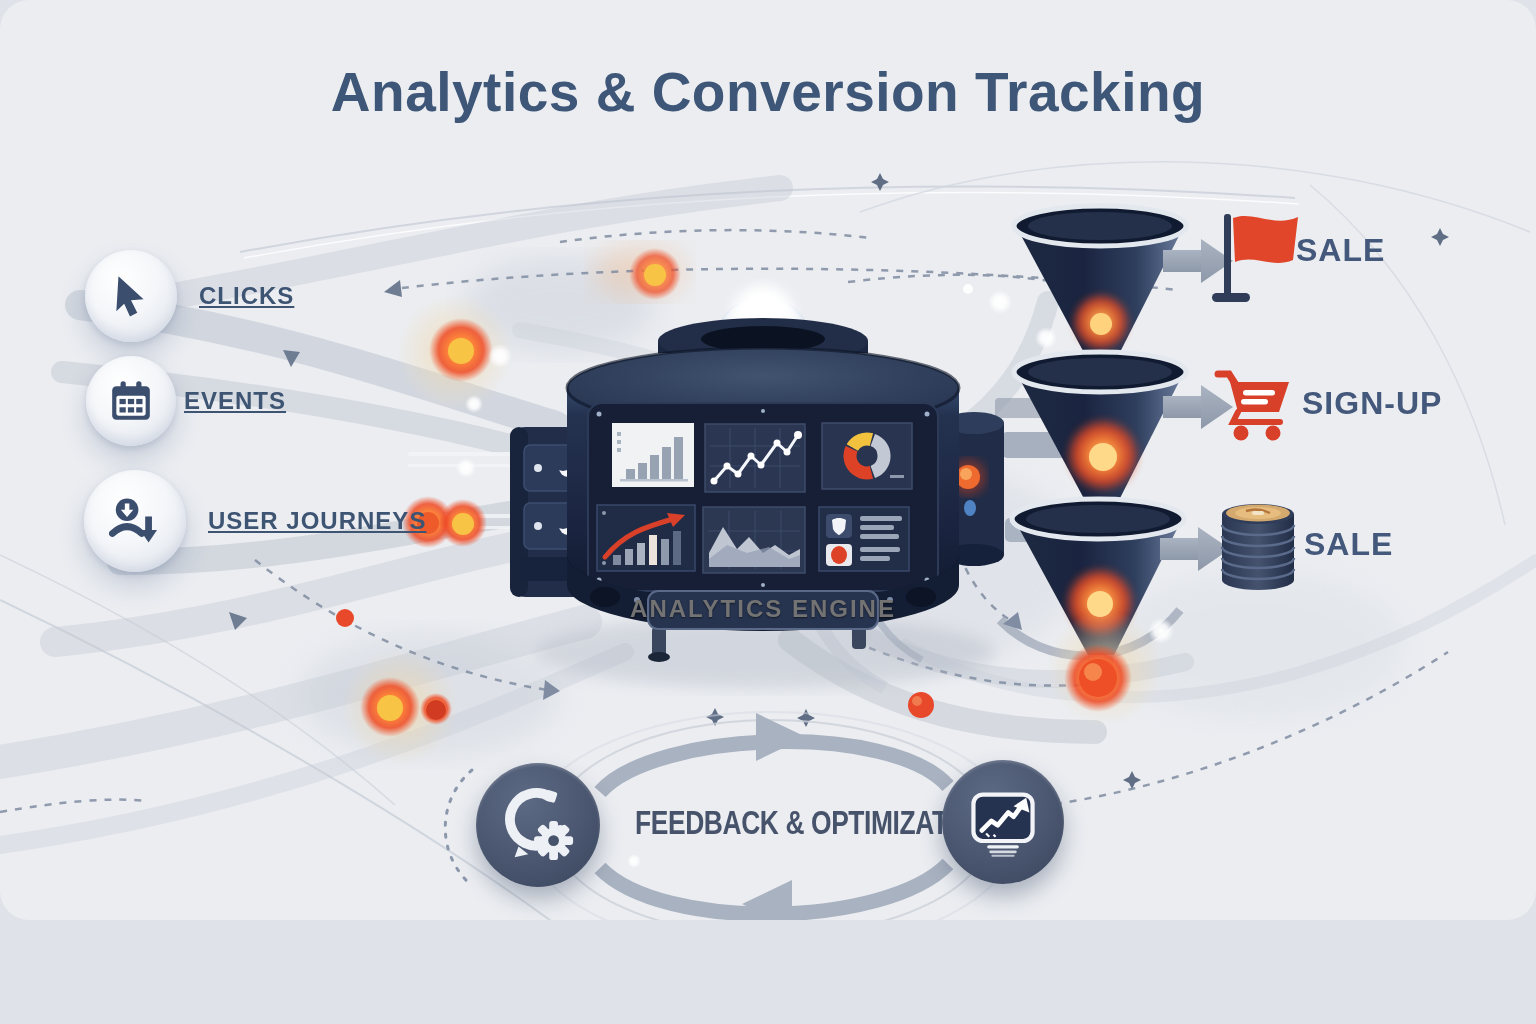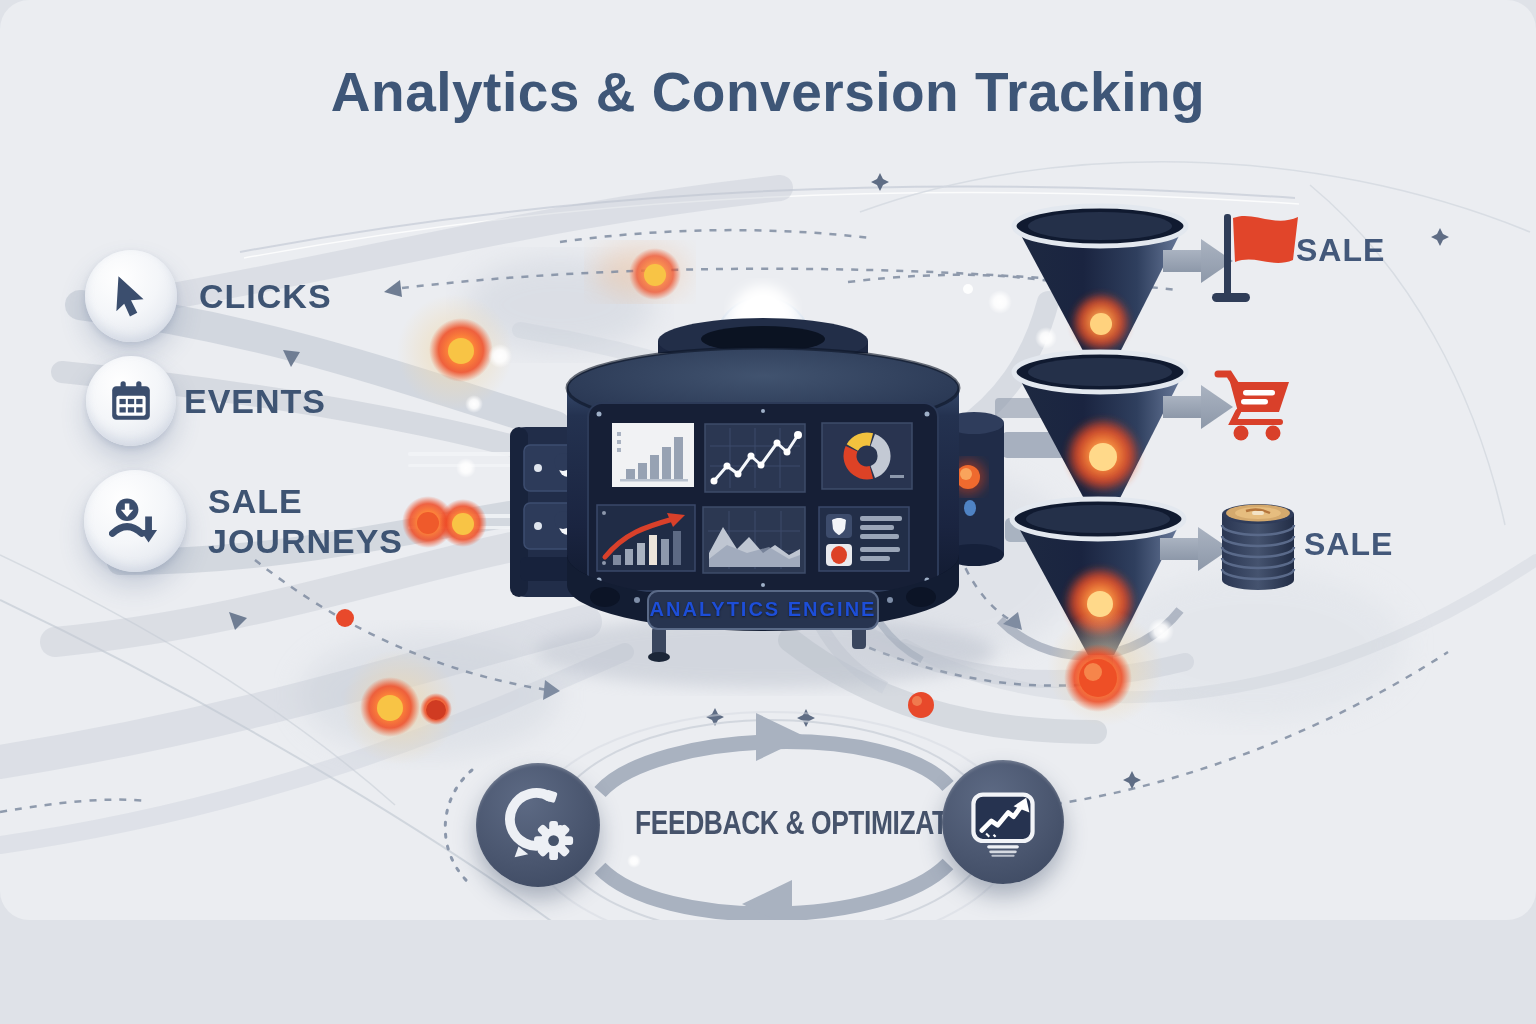--- a/index.html
+++ b/index.html
@@ -16,30 +16,30 @@
     font-size:55px;font-weight:700;color:#3e5677;letter-spacing:.5px;
   }
   .input-row{display:flex;align-items:center;}
   .io-circle{
     border-radius:50%;
     background:radial-gradient(circle at 38% 30%, #ffffff 0%, #f4f6f9 45%, #e3e7ee 80%, #d8dde6 100%);
     box-shadow:0 14px 26px rgba(70,90,130,.22), 0 3px 6px rgba(70,90,130,.15), inset 0 -5px 10px rgba(150,165,190,.22);
     display:flex;align-items:center;justify-content:center;
   }
   .in-label{
-    font-size:34px;font-weight:700;color:#3e5473;letter-spacing:1px;line-height:1.18;
+    font-size:24px;font-weight:700;color:#3e5473;letter-spacing:1px;line-height:1.18;text-decoration:underline;
   }
   .out-label{
     font-size:32px;font-weight:700;color:#43587a;letter-spacing:1px;white-space:nowrap;
   }
   #engine-wrap{left:500px;top:255px;width:530px;height:420px;}
   #engine-plaque-label{
     left:648px;top:592px;width:230px;height:34px;
     display:flex;align-items:center;justify-content:center;
-    font-size:20px;font-weight:700;color:#1d4ed8;letter-spacing:2px;white-space:nowrap;
+    font-size:24px;font-weight:700;color:#737373;letter-spacing:2px;white-space:nowrap;
     text-shadow:0 1px 2px rgba(0,0,0,.5);
   }
   .fb-circle{
     border-radius:50%;
     background:radial-gradient(circle at 40% 30%, #5d6a84 0%, #4a566f 55%, #39455d 100%);
     box-shadow:0 12px 22px rgba(50,65,95,.35), inset 0 2px 3px rgba(255,255,255,.18);
     display:flex;align-items:center;justify-content:center;
   }
   #feedback-label{
     left:600px;top:804px;width:350px;text-align:center;
@@ -283,21 +283,21 @@
     <div class="io-circle" style="width:102px;height:102px">
       <svg width="52" height="52" viewBox="0 0 46 46">
         <circle cx="16" cy="13" r="10" fill="#3b4e6e"></circle>
         <rect x="14" y="7.5" width="4" height="6" fill="#ffffff"></rect>
         <polygon points="10.5,13 21.5,13 16,19.5" fill="#ffffff"></polygon>
         <path d="M3,34 Q16,22 29,34" stroke="#3b4e6e" stroke-width="6" fill="none" stroke-linecap="round"></path>
         <line x1="35" y1="19" x2="35" y2="33" stroke="#3b4e6e" stroke-width="6"></line>
         <polygon points="27.5,31 42.5,31 35,42" fill="#3b4e6e"></polygon>
       </svg>
     </div>
-    <div class="in-label" style="margin-left:22px;width:220px">SALE JOURNEYS</div>
+    <div class="in-label" style="margin-left:22px;width:220px">USER JOURNEYS</div>
   </div>
 
   <div id="engine-wrap" class="abs">
     <svg width="530" height="420" viewBox="0 0 530 420">
       <defs>
         <linearGradient id="bodyG" x1="0" y1="0" x2="0" y2="1">
           <stop offset="0" stop-color="#35486a"></stop>
             <stop offset="0.12" stop-color="#243250"></stop>
           <stop offset="0.6" stop-color="#1a2440"></stop>
             <stop offset="1" stop-color="#0d1628"></stop>
@@ -499,20 +499,21 @@
     <svg width="84" height="82" viewBox="0 0 84 82">
       <path d="M6,10 L17,10 L24,21" stroke="#d9402a" stroke-width="7" fill="none" stroke-linecap="round"></path>
       <path d="M18,18 L77,18 L67,48 L26,48 Z" fill="#d9402a"></path>
       <rect x="31" y="26" width="32" height="5.5" rx="2.75" fill="#ffffff"></rect>
       <rect x="29" y="35" width="27" height="5.5" rx="2.75" fill="#ffffff"></rect>
       <path d="M26,48 L21,58 L68,58" stroke="#d9402a" stroke-width="6" fill="none" stroke-linecap="round"></path>
       <circle cx="29" cy="69" r="7.5" fill="#d9402a"></circle>
       <circle cx="61" cy="69" r="7.5" fill="#d9402a"></circle>
     </svg>
   </div>
+  <div class="abs out-label" style="left:1302px;top:385px">SIGN-UP</div>
 
   <div class="abs" style="left:1216px;top:494px">
     <svg width="84" height="100" viewBox="0 0 84 100">
       <defs>
         <linearGradient id="coinSide" x1="0" y1="0" x2="1" y2="0">
           <stop offset="0" stop-color="#2a3652"></stop>
             <stop offset="0.5" stop-color="#45536f"></stop>
             <stop offset="1" stop-color="#222d46"></stop>
         </linearGradient>
       </defs>

